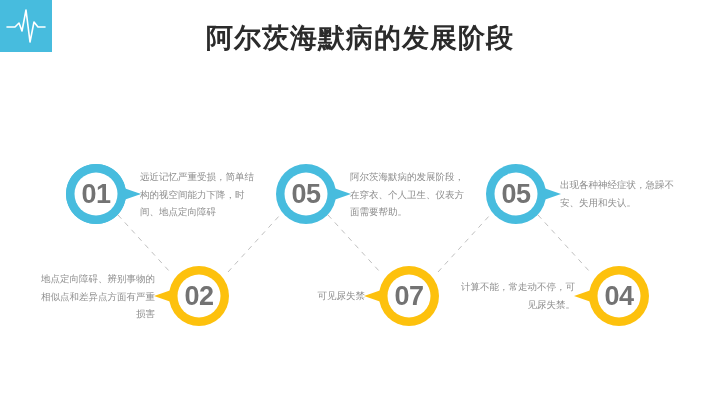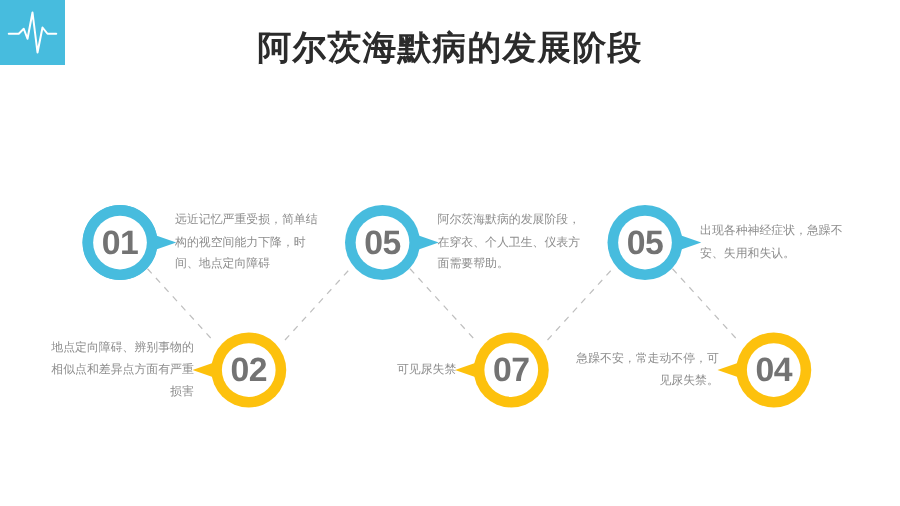--- a/index.html
+++ b/index.html
@@ -203,16 +203,16 @@
 
   <div class="node" style="left:619px; top:296px;">
     <div class="marker">
       <svg width="62" height="62" viewBox="0 0 62 62">
         <circle cx="31" cy="31" r="30" fill="#FDC10D"></circle>
         <path d="M9 23 L-14 31 L9 39 Z" fill="#FDC10D"></path>
         <circle cx="31" cy="31" r="21.5" fill="#ffffff"></circle>
       </svg>
       <div class="num">04</div>
     </div>
-    <div class="desc left vmid">急躁不安，常走动不停，可见尿失禁。</div>
+    <div class="desc left vmid">计算不能，常走动不停，可见尿失禁。</div>
   </div>
 
 </div>
 
 </body></html>

